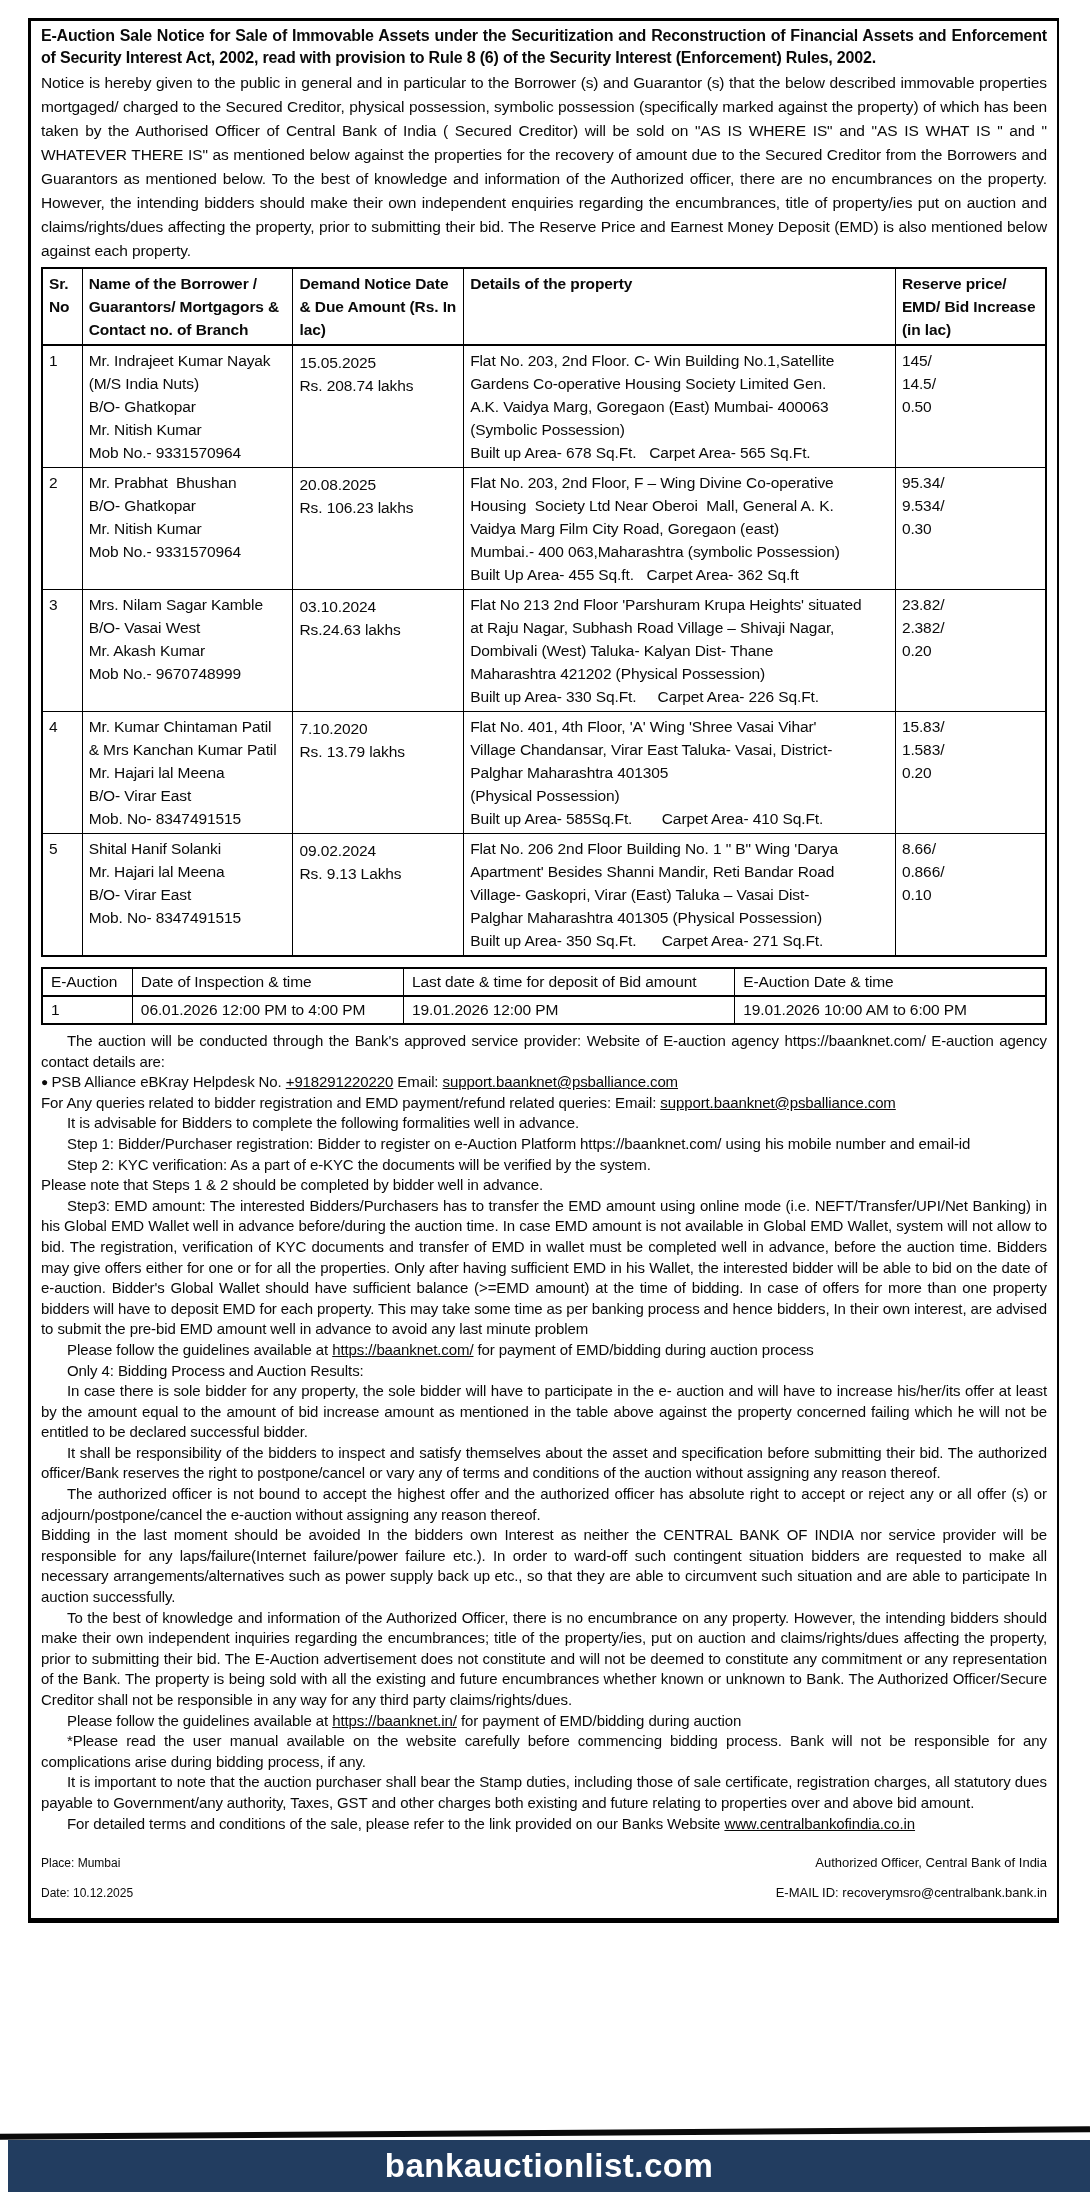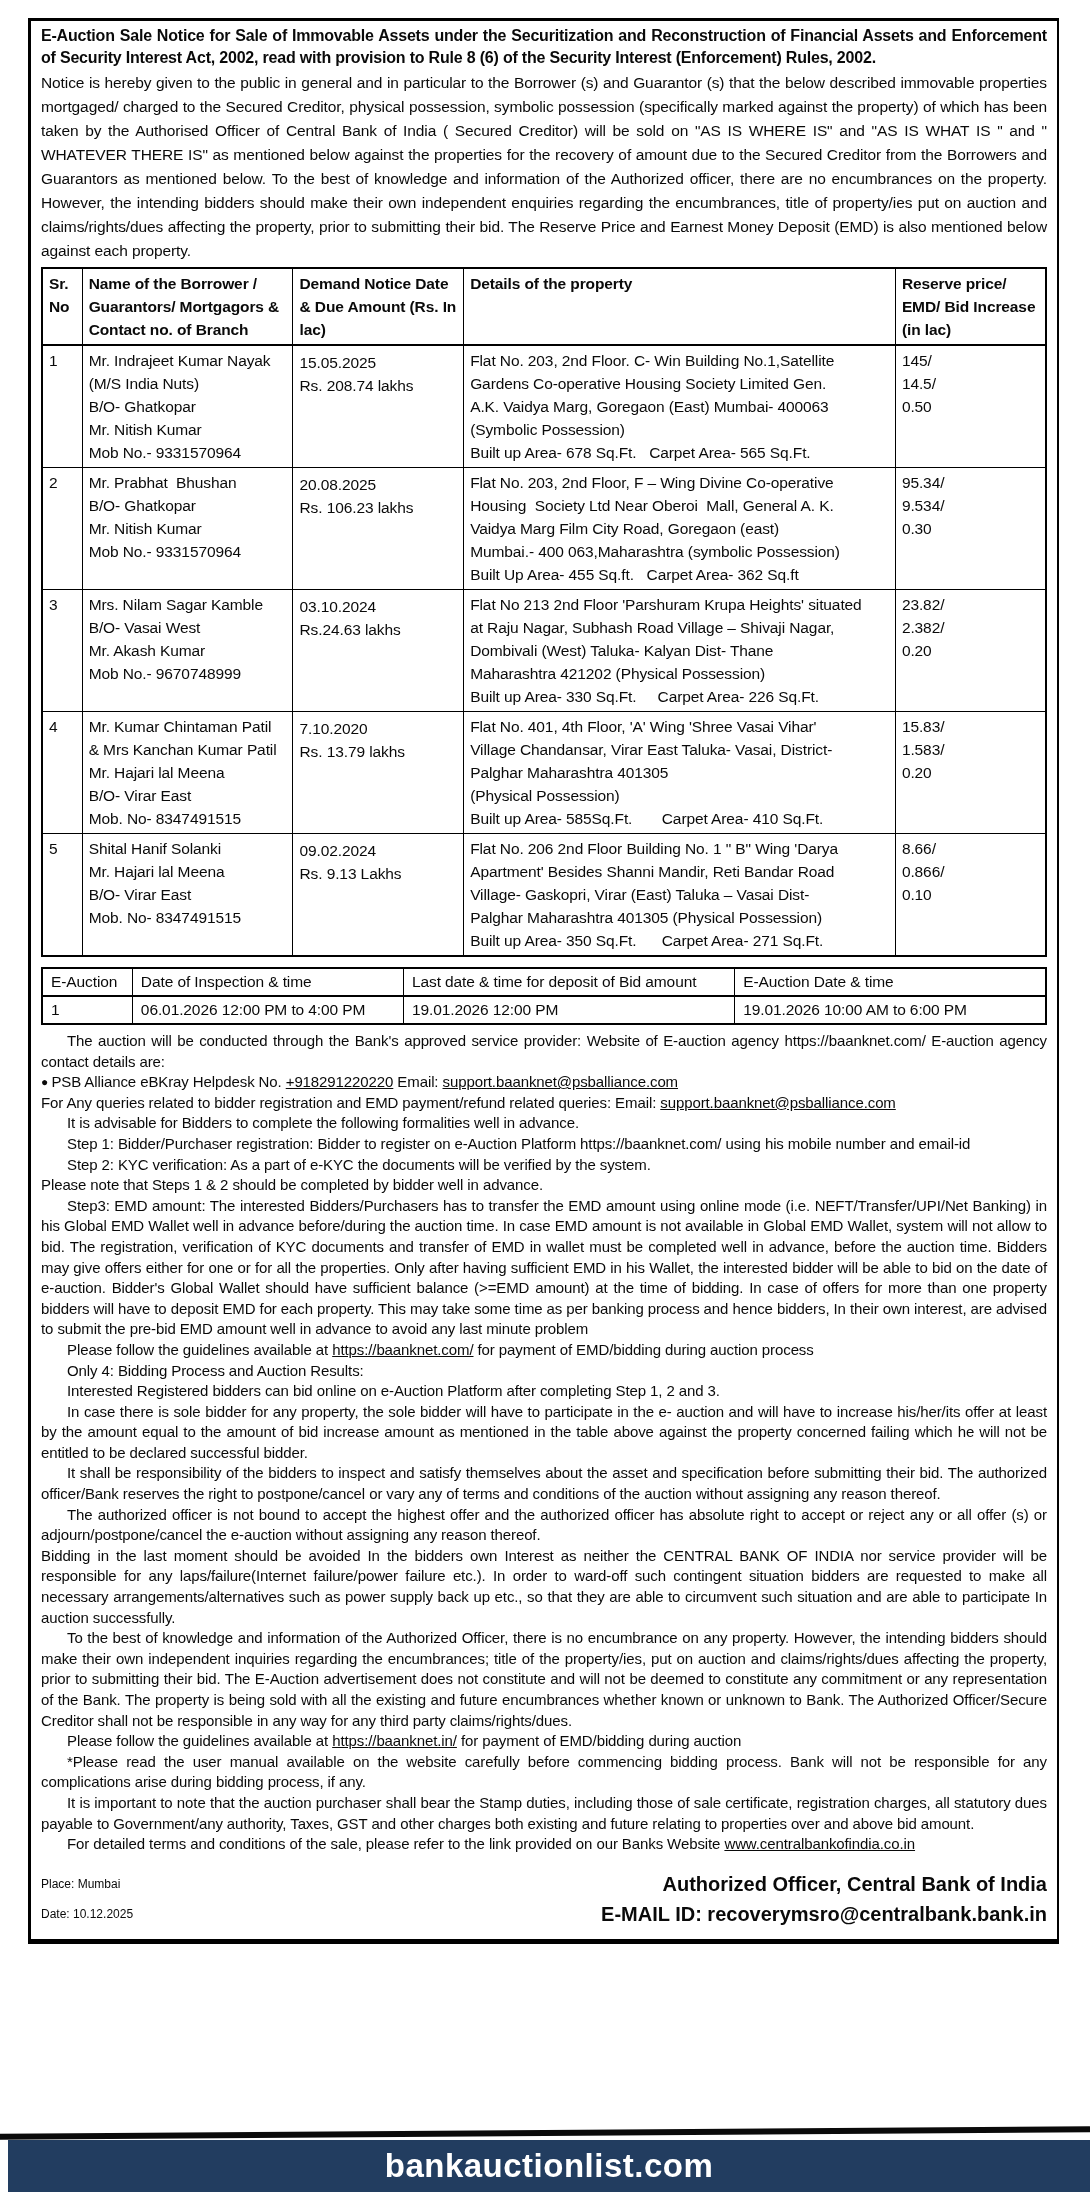--- a/index.html
+++ b/index.html
@@ -46,21 +46,21 @@
   .terms p{
     margin:0;font-size:15px;line-height:20.6px;text-align:justify;
     letter-spacing:-0.1px;
   }
   .terms p.indent{text-indent:26px;}
   .terms .u{text-decoration:underline;}
   .terms .bullet{font-size:12px;vertical-align:1px;}
   
   .signoff{display:flex;justify-content:space-between;align-items:flex-end;margin-top:14px;}
   .signoff .left{font-size:12px;line-height:30px;}
-  .signoff .right{text-align:right;font-weight:bold;font-size:20px;line-height:30px;}
+  .signoff .right{text-align:right;font-weight:normal;font-size:13px;line-height:30px;}
   
   .footer-band{
     position:absolute;left:8px;right:0;bottom:0;height:52px;
     display:flex;align-items:center;justify-content:center;
   }
   .footer-band span{
     color:#ffffff;font-weight:bold;font-size:33px;letter-spacing:0.5px;
     font-family:"Liberation Sans", sans-serif;
   }
   .scan-rule{
@@ -252,21 +252,20 @@
         <p class="indent"><span>The auction will be conducted through the Bank's approved service provider: Website of E-auction agency https://baanknet.com/ E-auction agency contact details are:</span></p>
         <p class=""><span class="bullet">● </span><span>PSB Alliance eBKray Helpdesk No. </span><span class="u">+918291220220</span><span>  Email: </span><span class="u">support.baanknet@psballiance.com</span></p>
         <p class=""><span>For Any queries related to bidder registration and EMD payment/refund related queries: Email: </span><span class="u">support.baanknet@psballiance.com</span></p>
         <p class="indent"><span>It is advisable for   Bidders to complete the following formalities well in advance.</span></p>
         <p class="indent"><span>Step 1: Bidder/Purchaser registration: Bidder to register on e-Auction Platform https://baanknet.com/ using his mobile number and email-id</span></p>
         <p class="indent"><span>Step 2: KYC verification: As a part of e-KYC the documents will be verified by the system.</span></p>
         <p class=""><span>Please note that Steps 1 &amp; 2 should be completed by bidder well in advance.</span></p>
         <p class="indent"><span>Step3: EMD amount: The interested Bidders/Purchasers has to transfer the EMD amount using online mode (i.e. NEFT/Transfer/UPI/Net Banking) in his Global EMD Wallet well in advance before/during the auction time. In case EMD amount is not available in Global EMD Wallet, system will not allow to bid. The registration, verification of KYC documents and transfer of EMD in wallet must be completed well in advance, before the auction time. Bidders may give offers either for one or for all the properties. Only after having sufficient EMD in his Wallet, the interested bidder will be able to bid on the date of e-auction. Bidder's Global Wallet should have sufficient balance (&gt;=EMD amount) at the time of bidding. In case of offers for more than one property bidders will have to deposit EMD for each property.  This may take some time as per banking process and hence bidders, In their own interest, are advised to submit the pre-bid EMD amount well in advance to avoid any last minute problem</span></p>
         <p class="indent"><span>Please follow the guidelines available at </span><span class="u">https://baanknet.com/</span><span>  for payment of EMD/bidding during auction process</span></p>
         <p class="indent"><span>Only 4: Bidding Process and Auction Results:</span></p>
-        <p class="indent"><span>Interested Registered bidders can bid online on e-Auction Platform after completing Step 1, 2 and 3.</span></p>
         <p class="indent"><span>In case there is sole bidder for any property, the sole bidder will have to participate in the e- auction and will have to increase his/her/its offer at least by the amount equal to the amount of bid increase amount as mentioned in the table above against the property concerned failing which he will not be entitled to be declared successful bidder.</span></p>
         <p class="indent"><span>It shall be responsibility of the bidders to inspect and satisfy themselves about the asset and specification before submitting their bid. The authorized officer/Bank reserves the right to postpone/cancel or vary any of terms and conditions of the auction without assigning any reason thereof.</span></p>
         <p class="indent"><span>The authorized officer is not bound to accept the highest offer and the authorized officer has absolute right to accept or reject any or all offer (s) or adjourn/postpone/cancel the e-auction without assigning any reason thereof.</span></p>
         <p class=""><span>Bidding in the last moment should be avoided In the bidders own Interest as neither the CENTRAL BANK OF INDIA nor service provider will be responsible for any laps/failure(Internet failure/power failure etc.). In order to ward-off such contingent situation bidders are requested to make all necessary arrangements/alternatives such as power supply back up etc., so that they are able to circumvent such situation and are able to participate In auction successfully.</span></p>
         <p class="indent"><span>To the best of knowledge and information of the Authorized Officer, there is no encumbrance on any property. However, the intending bidders should make their own independent inquiries regarding the encumbrances; title of the property/ies, put on auction and claims/rights/dues affecting the property, prior to submitting their bid. The E-Auction advertisement does not constitute and will not be deemed to constitute any commitment or any representation of the Bank. The property is being sold with all the existing and future encumbrances whether known or unknown to Bank. The Authorized Officer/Secure Creditor shall not be responsible in any way for any third party claims/rights/dues.</span></p>
         <p class="indent"><span>Please follow the guidelines available at </span><span class="u">https://baanknet.in/</span><span>  for payment of EMD/bidding during auction</span></p>
         <p class="indent"><span>*Please read the user manual available on the website carefully before commencing bidding process. Bank will not be responsible for any complications arise during bidding process, if any.</span></p>
         <p class="indent"><span>It is important to note that the auction purchaser shall bear the Stamp duties, including those of sale certificate, registration charges, all statutory dues payable to Government/any authority, Taxes, GST and other charges both existing and future relating to properties over and above bid amount.</span></p>
         <p class="indent"><span>For detailed terms and conditions of the sale, please refer to the link provided on our Banks Website </span><span class="u">www.centralbankofindia.co.in</span></p>
       </div>

